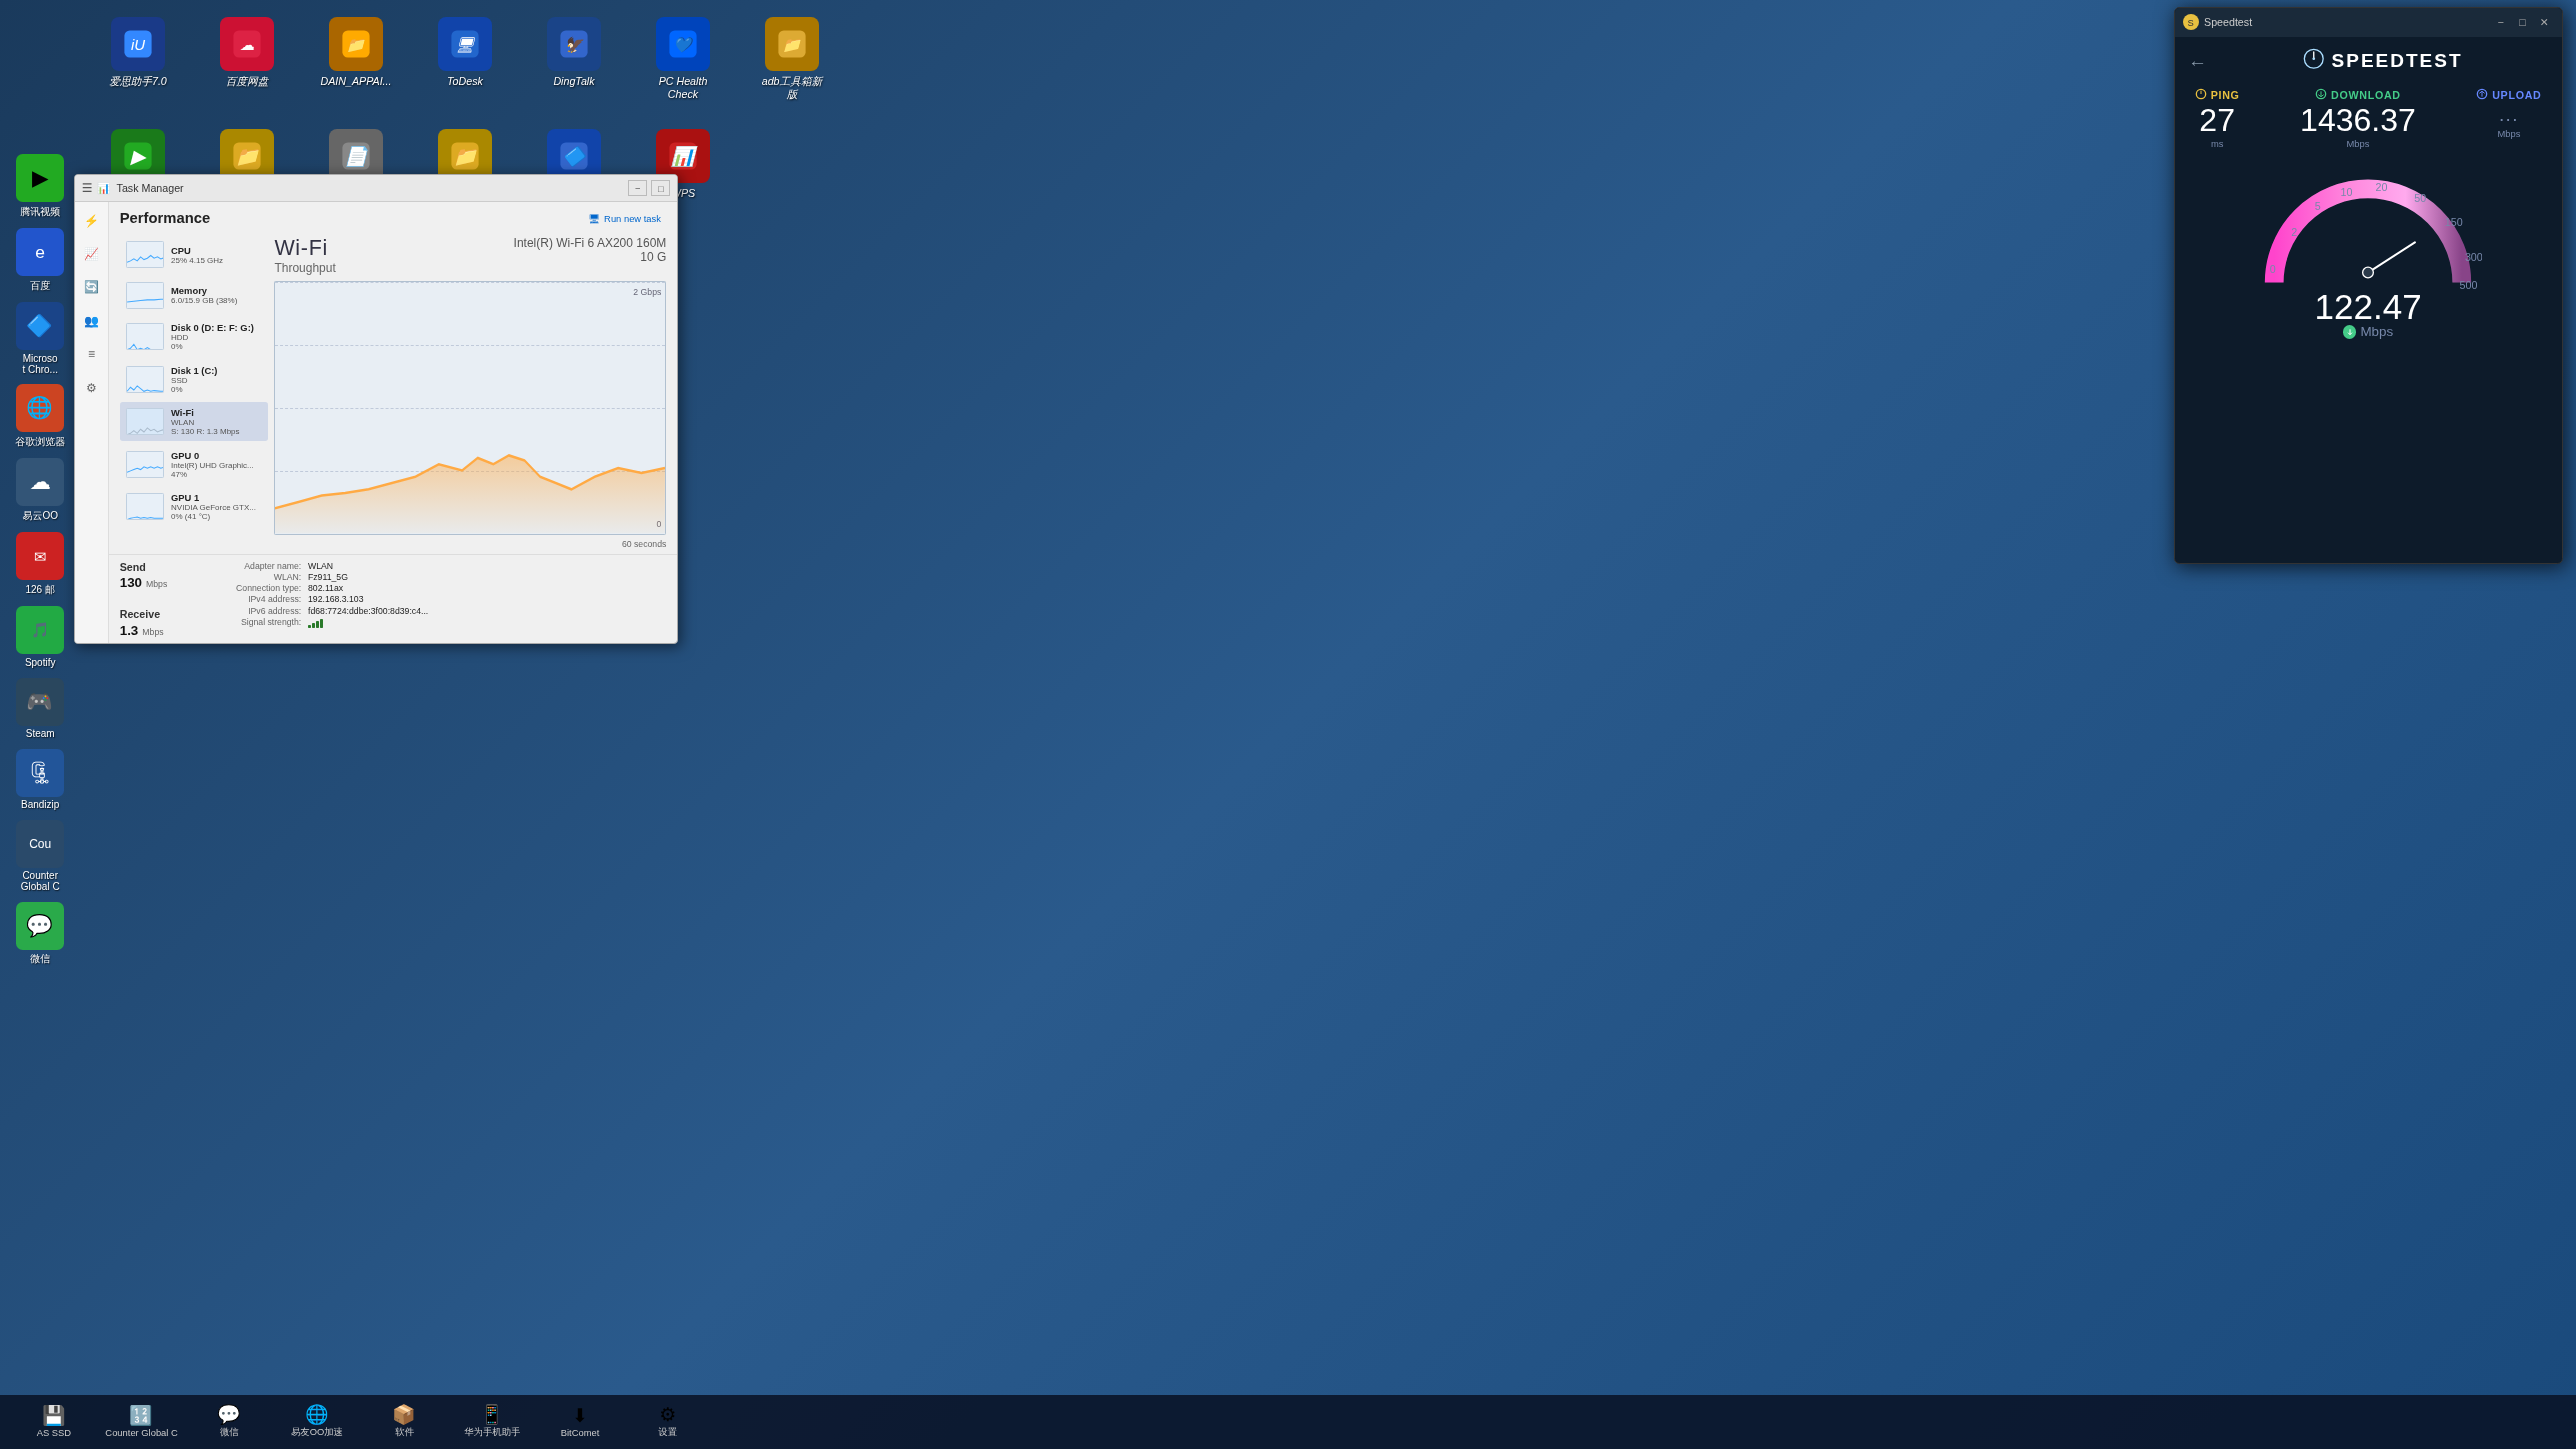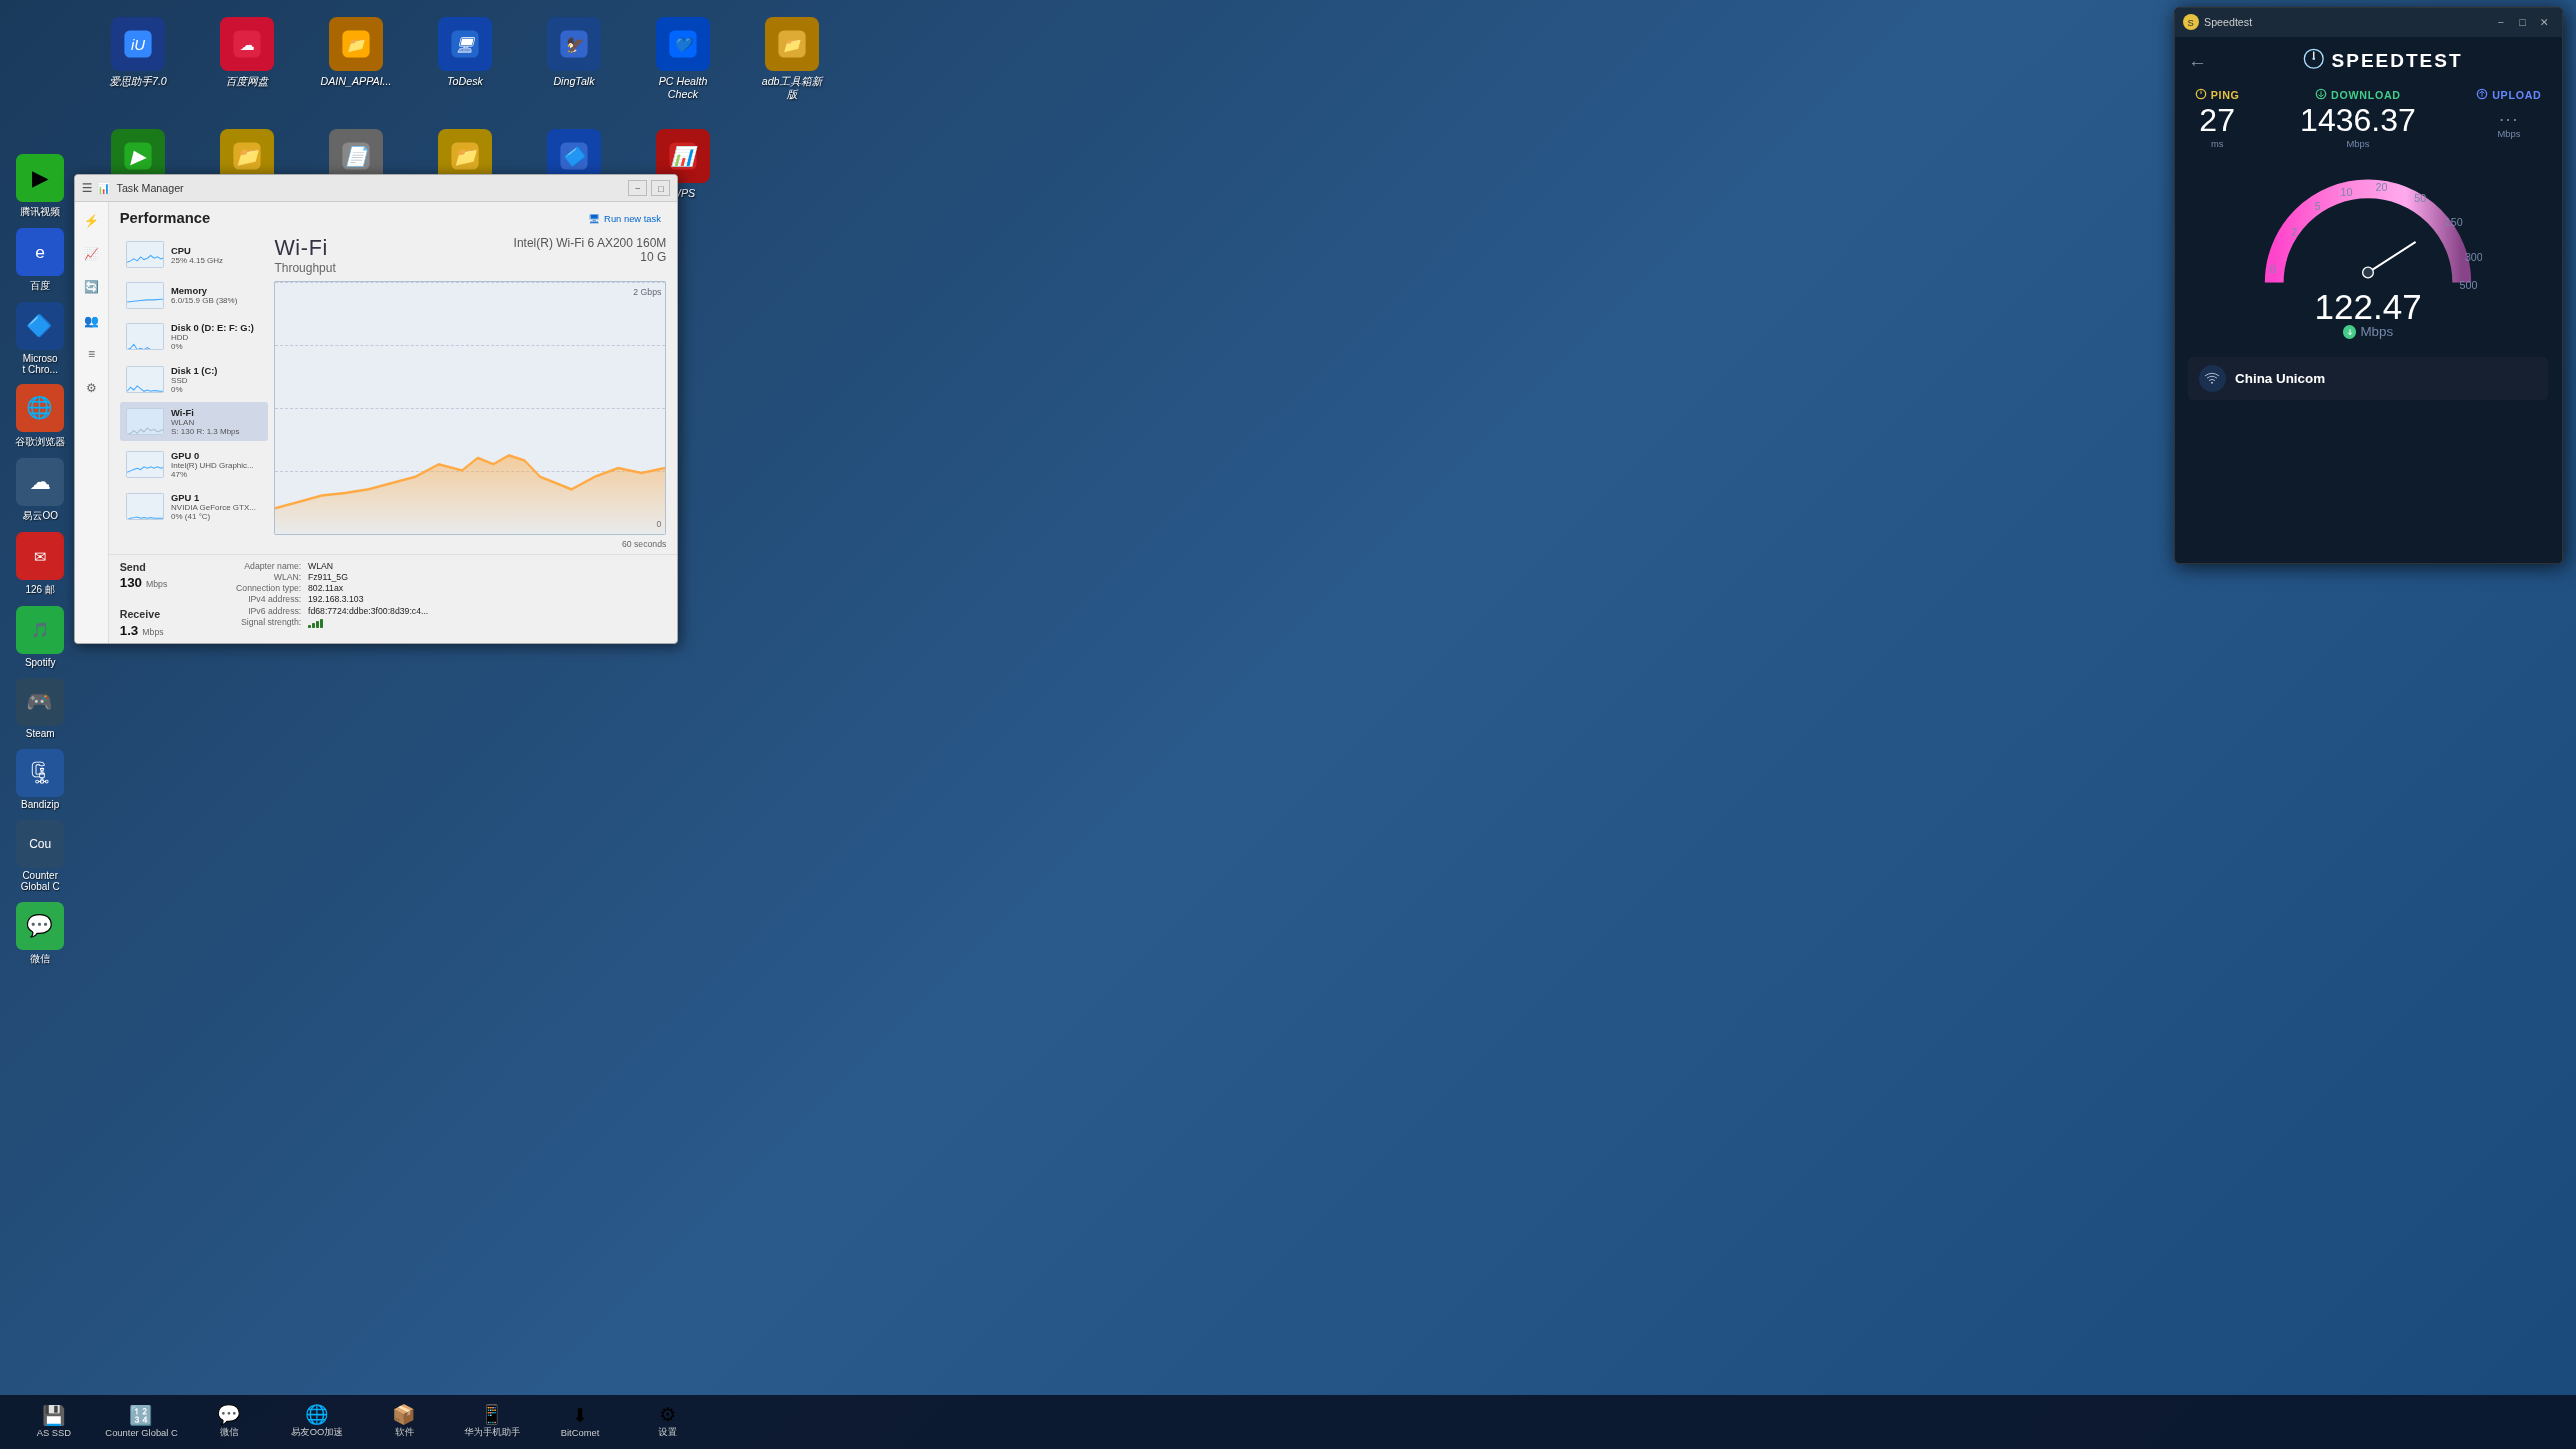--- a/index.html
+++ b/index.html
@@ -1168,34 +1168,20 @@
                   <path d="M6 2 L6 10 M3 7 L6 10 L9 7" stroke="white" stroke-width="1.5" fill="none"></path>
                 </svg>
             </div>
             <span class="st-current-unit">Mbps</span>
           </div>
         </div>
       </div>
 
       <div class="st-isp-section">
 
-        <div class="st-isp-item">
-          <div class="st-isp-icon">
-            <svg width="16" height="16" viewBox="0 0 24 24">
-
-              <path d="M2 8.5 Q12 1 22 8.5" fill="none" stroke="#aabbcc" stroke-width="1.5" stroke-linecap="round"></path>
-              <path d="M5 12 Q12 6.5 19 12" fill="none" stroke="#aabbcc" stroke-width="1.5" stroke-linecap="round"></path>
-              <path d="M8 15.5 Q12 12 16 15.5" fill="none" stroke="#aabbcc" stroke-width="1.5" stroke-linecap="round"></path>
-              <circle cx="12" cy="19" r="1.5" fill="#aabbcc"></circle>
-            </svg>
-          </div>
-          <div class="st-isp-info">
-            <div class="st-isp-name">China Unicom</div>
-          </div>
-        </div>
       </div>
 
     </div>
   </div>
 
   <div class="taskbar">
     <div class="taskbar-item">
       <span class="taskbar-icon">💾</span>
       <span class="taskbar-label">AS SSD</span>
     </div>

